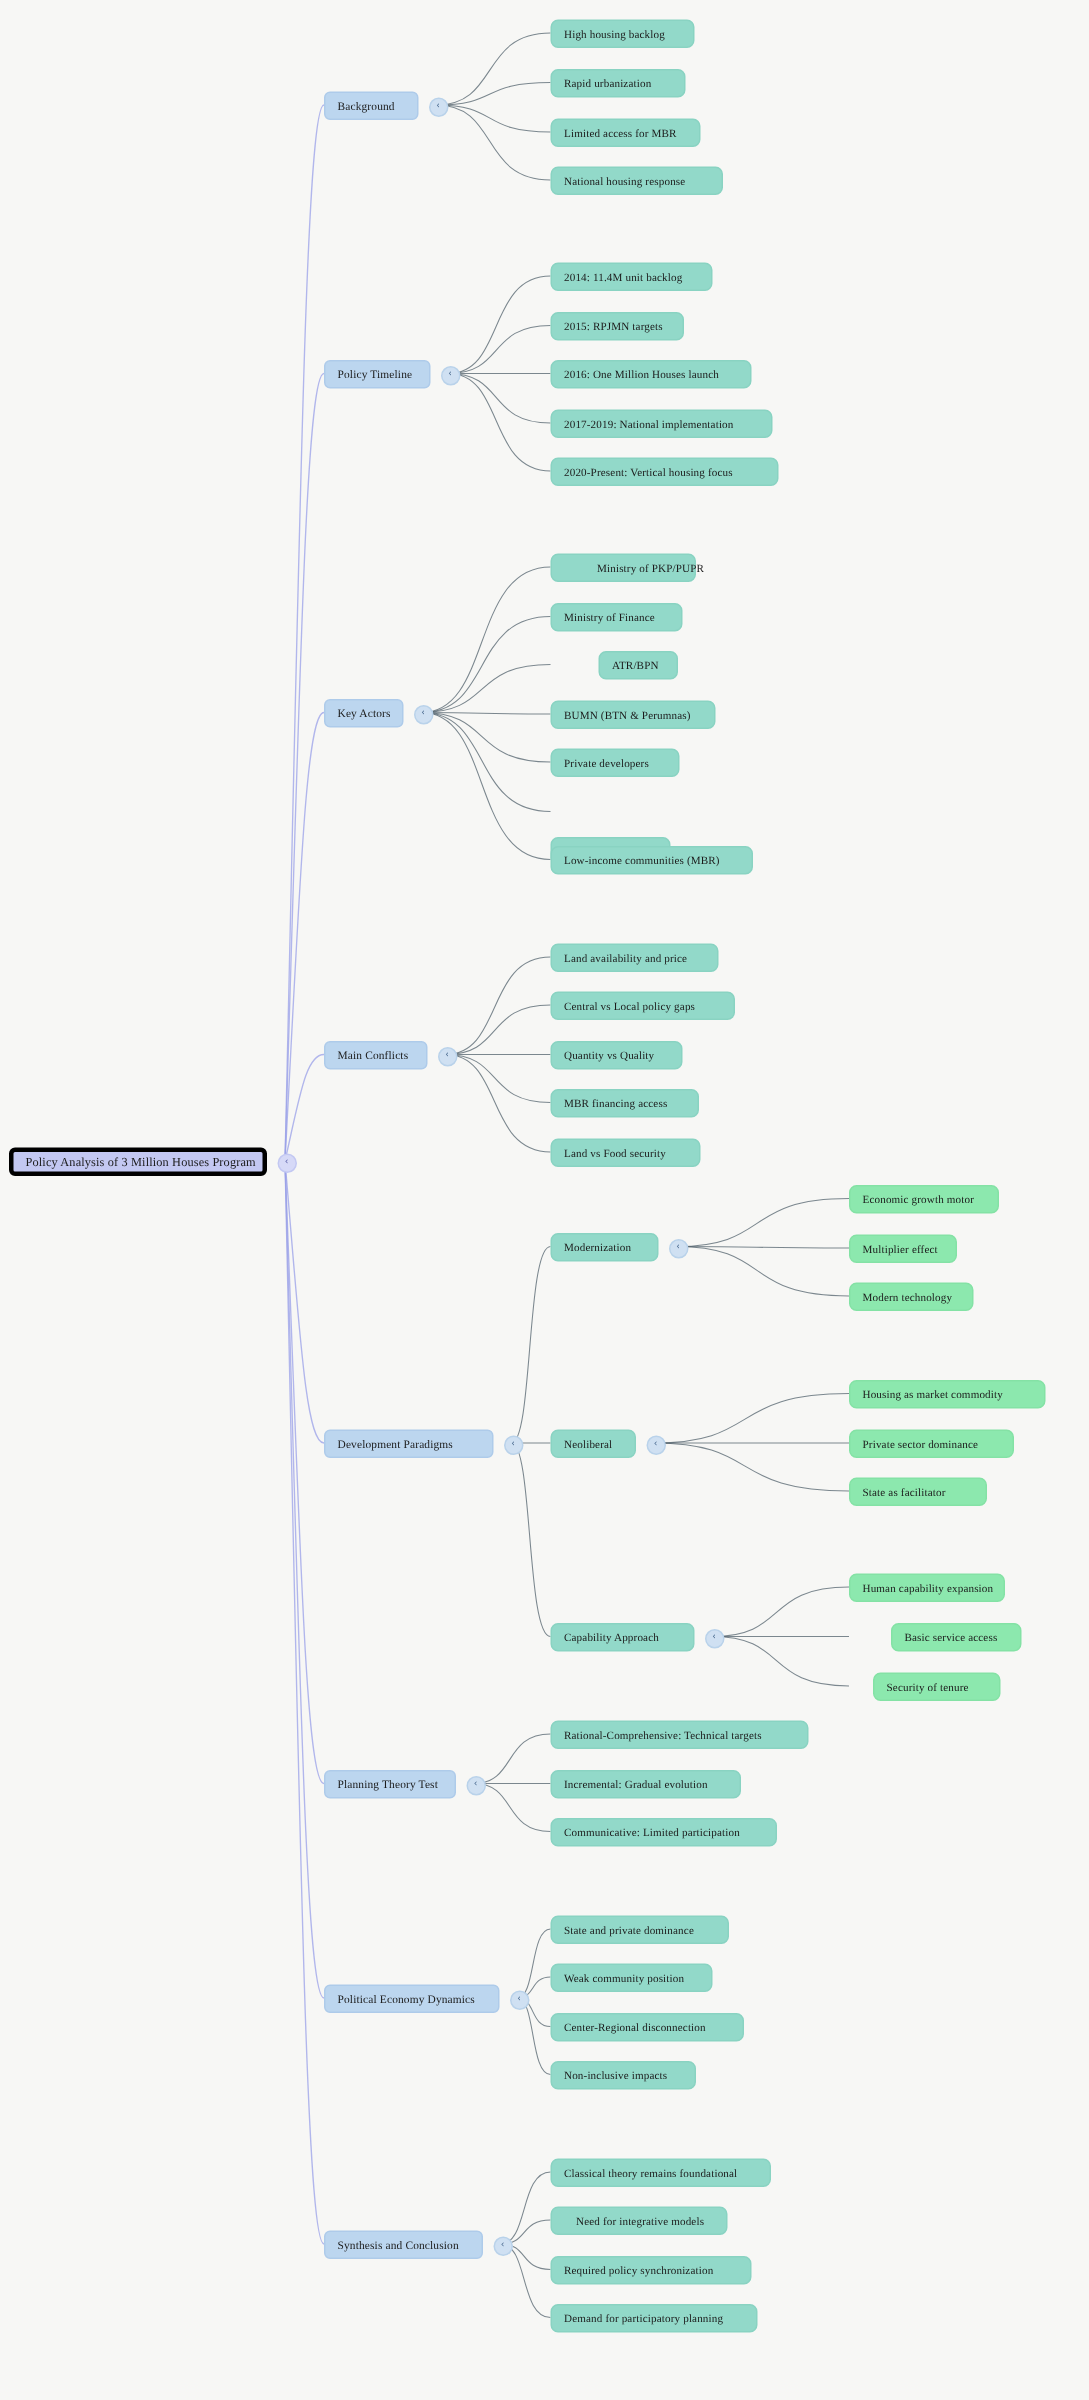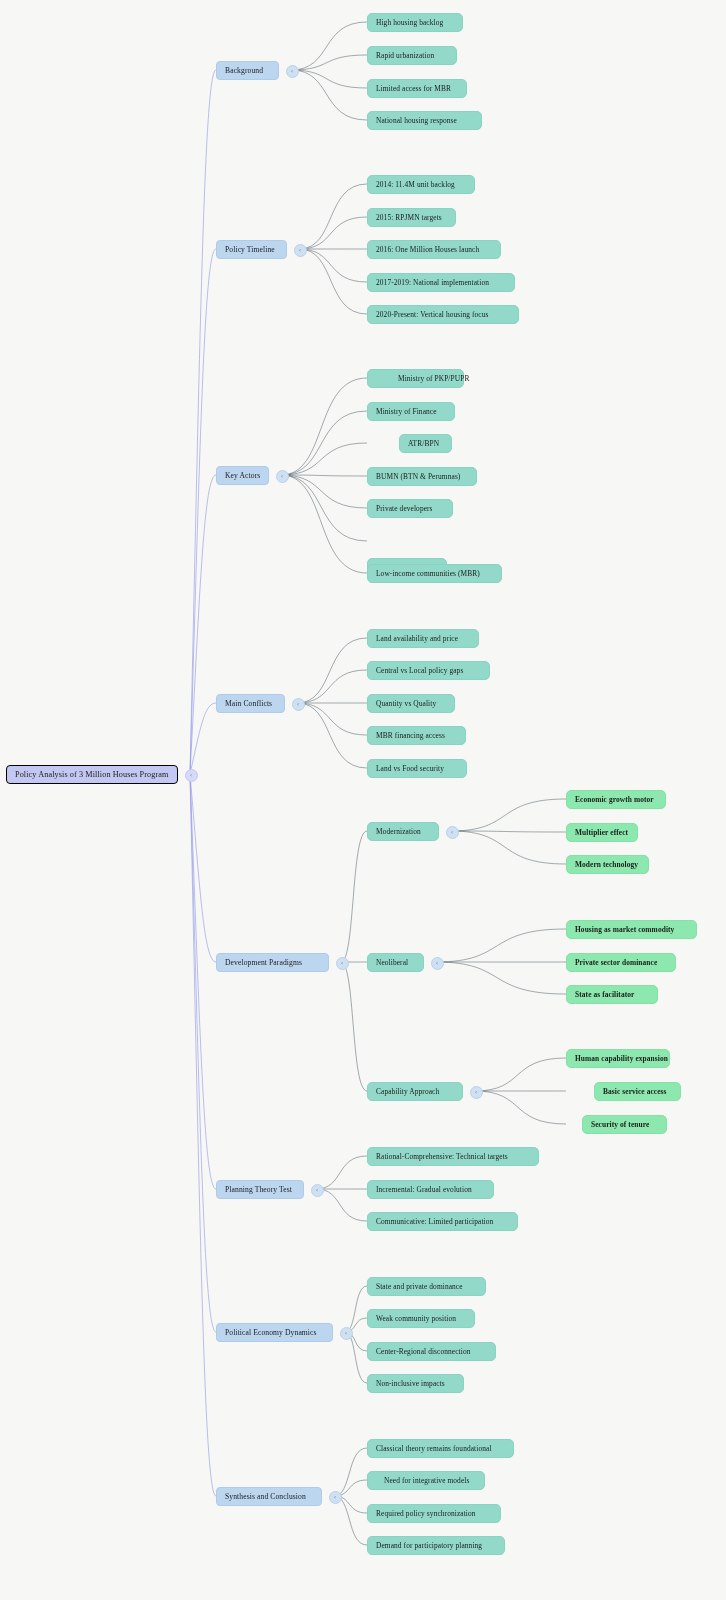--- a/index.html
+++ b/index.html
@@ -20,21 +20,21 @@
     border-radius:5px;
     white-space:nowrap;
     color:#1b1b1b;
     letter-spacing:.1px;
   }
   .node span{display:block;width:100%;}
 
   
   .n-root{
     background:#c3c8f2;
-    border:1px solid #000000;
+    border:3px solid #000000;
     font-size:8.2px;
     padding:0 8px;
     height:19px;
     border-radius:4px;
   }
   
   .n-branch{
     background:#bcd6ef;
     border:1px solid #aecbea;
     font-size:7.6px;
@@ -52,21 +52,20 @@
     border-radius:5px;
   }
   
   .n-leaf3{
     background:#8ce8ae;
     border:1px solid #84e2a5;
     font-size:7.4px;
     padding:0 8px;
     height:19px;
     border-radius:5px;
-    font-weight:bold;
   }
 
   .toggle{
     position:absolute;
     width:11px;height:11px;
     border-radius:50%;
     background:#cfe0f2;
     border:1px solid #b9d2ea;
     display:flex;align-items:center;justify-content:center;
   }

